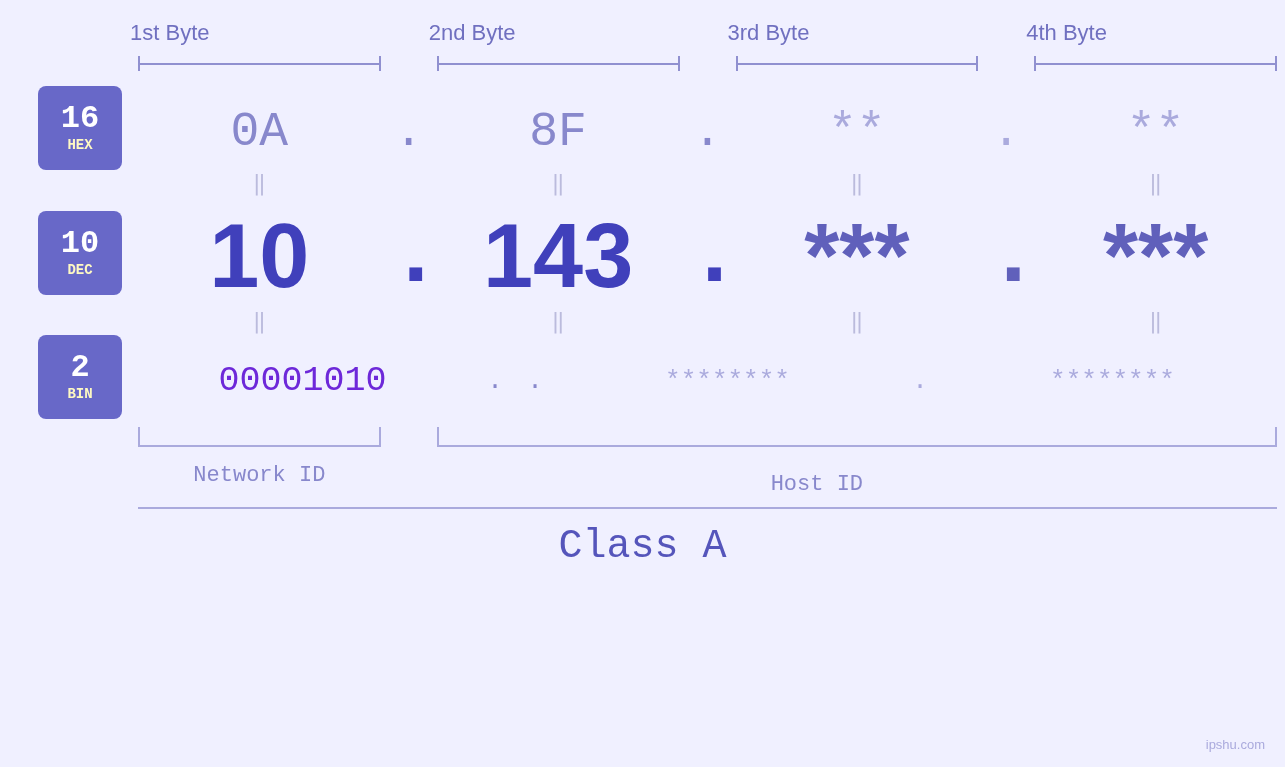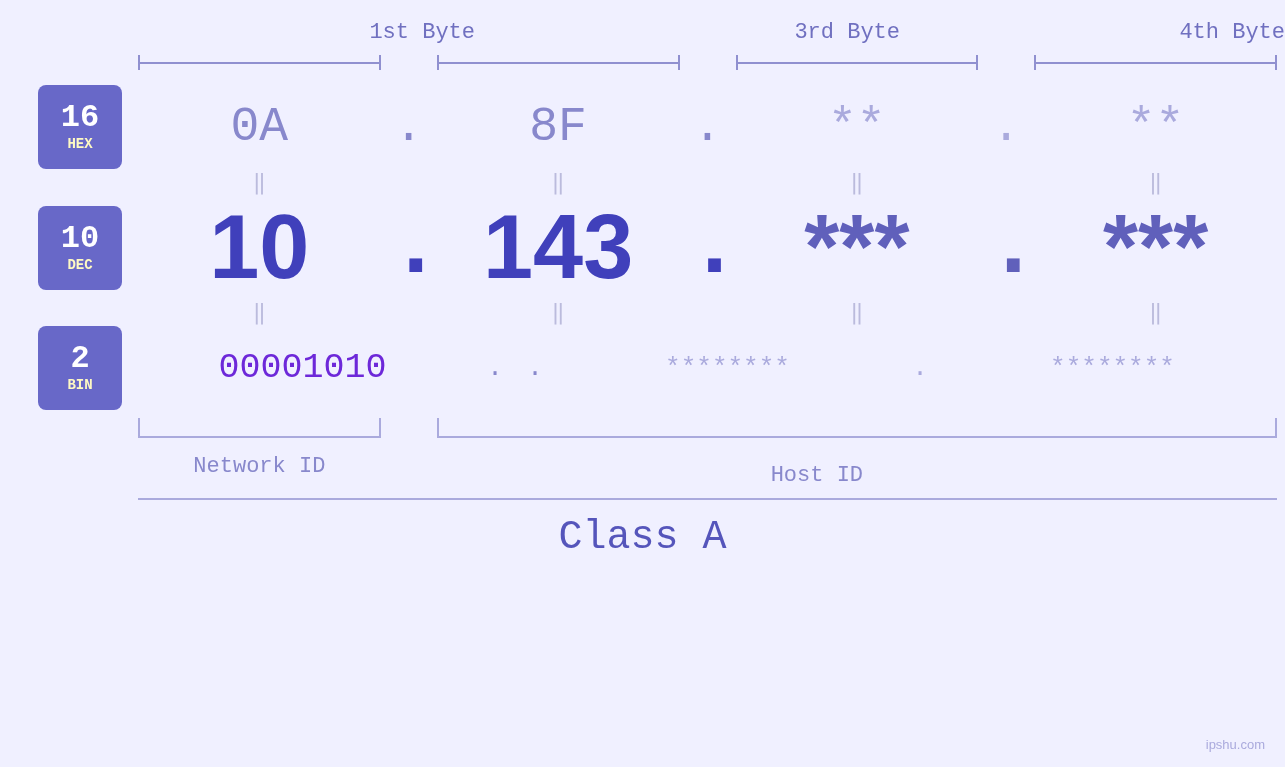--- a/index.html
+++ b/index.html
@@ -134,20 +134,21 @@
       width: 130px;
       display: flex;
       justify-content: center;
     }
 
     .cells-area {
       flex: 1;
       display: flex;
       align-items: center;
       justify-content: flex-end;
+      margin-top: 8px;
     }
 
     .cell-value {
       flex: 1;
       text-align: center;
     }
 
     .cell-dot {
       width: 40px;
       text-align: center;
@@ -193,24 +194,24 @@
       width: 130px;
     }
 
     .top-headers-area {
       flex: 1;
       display: flex;
     }
 
     .top-header-cell {
       flex: 1;
-      text-align: right;
+      text-align: left;
       color: #7070c0;
       font-size: 22px;
-      font-family: Liberation Mono, monospace;
+      font-family: Liberation Sans, sans-serif;
       padding-bottom: 5px;
     }
 
     .top-dot-spacer {
       width: 40px;
     }
 
     
     .bracket-row {
       display: flex;
@@ -269,20 +270,21 @@
 </head>
 <body>
 
 <div class="container">
 
   <div class="top-section">
     <div class="top-spacer"></div>
     <div class="top-headers-area">
       <div class="top-header-cell">1st Byte</div>
       <div class="top-dot-spacer"></div>
+      <div class="top-header-cell">2nd Byte</div>
       <div class="top-dot-spacer"></div>
       <div class="top-header-cell">3rd Byte</div>
       <div class="top-dot-spacer"></div>
       <div class="top-header-cell">4th Byte</div>
     </div>
   </div>
 
   <div class="bracket-row">
     <div class="bracket-spacer"></div>
     <div class="brackets-area">

